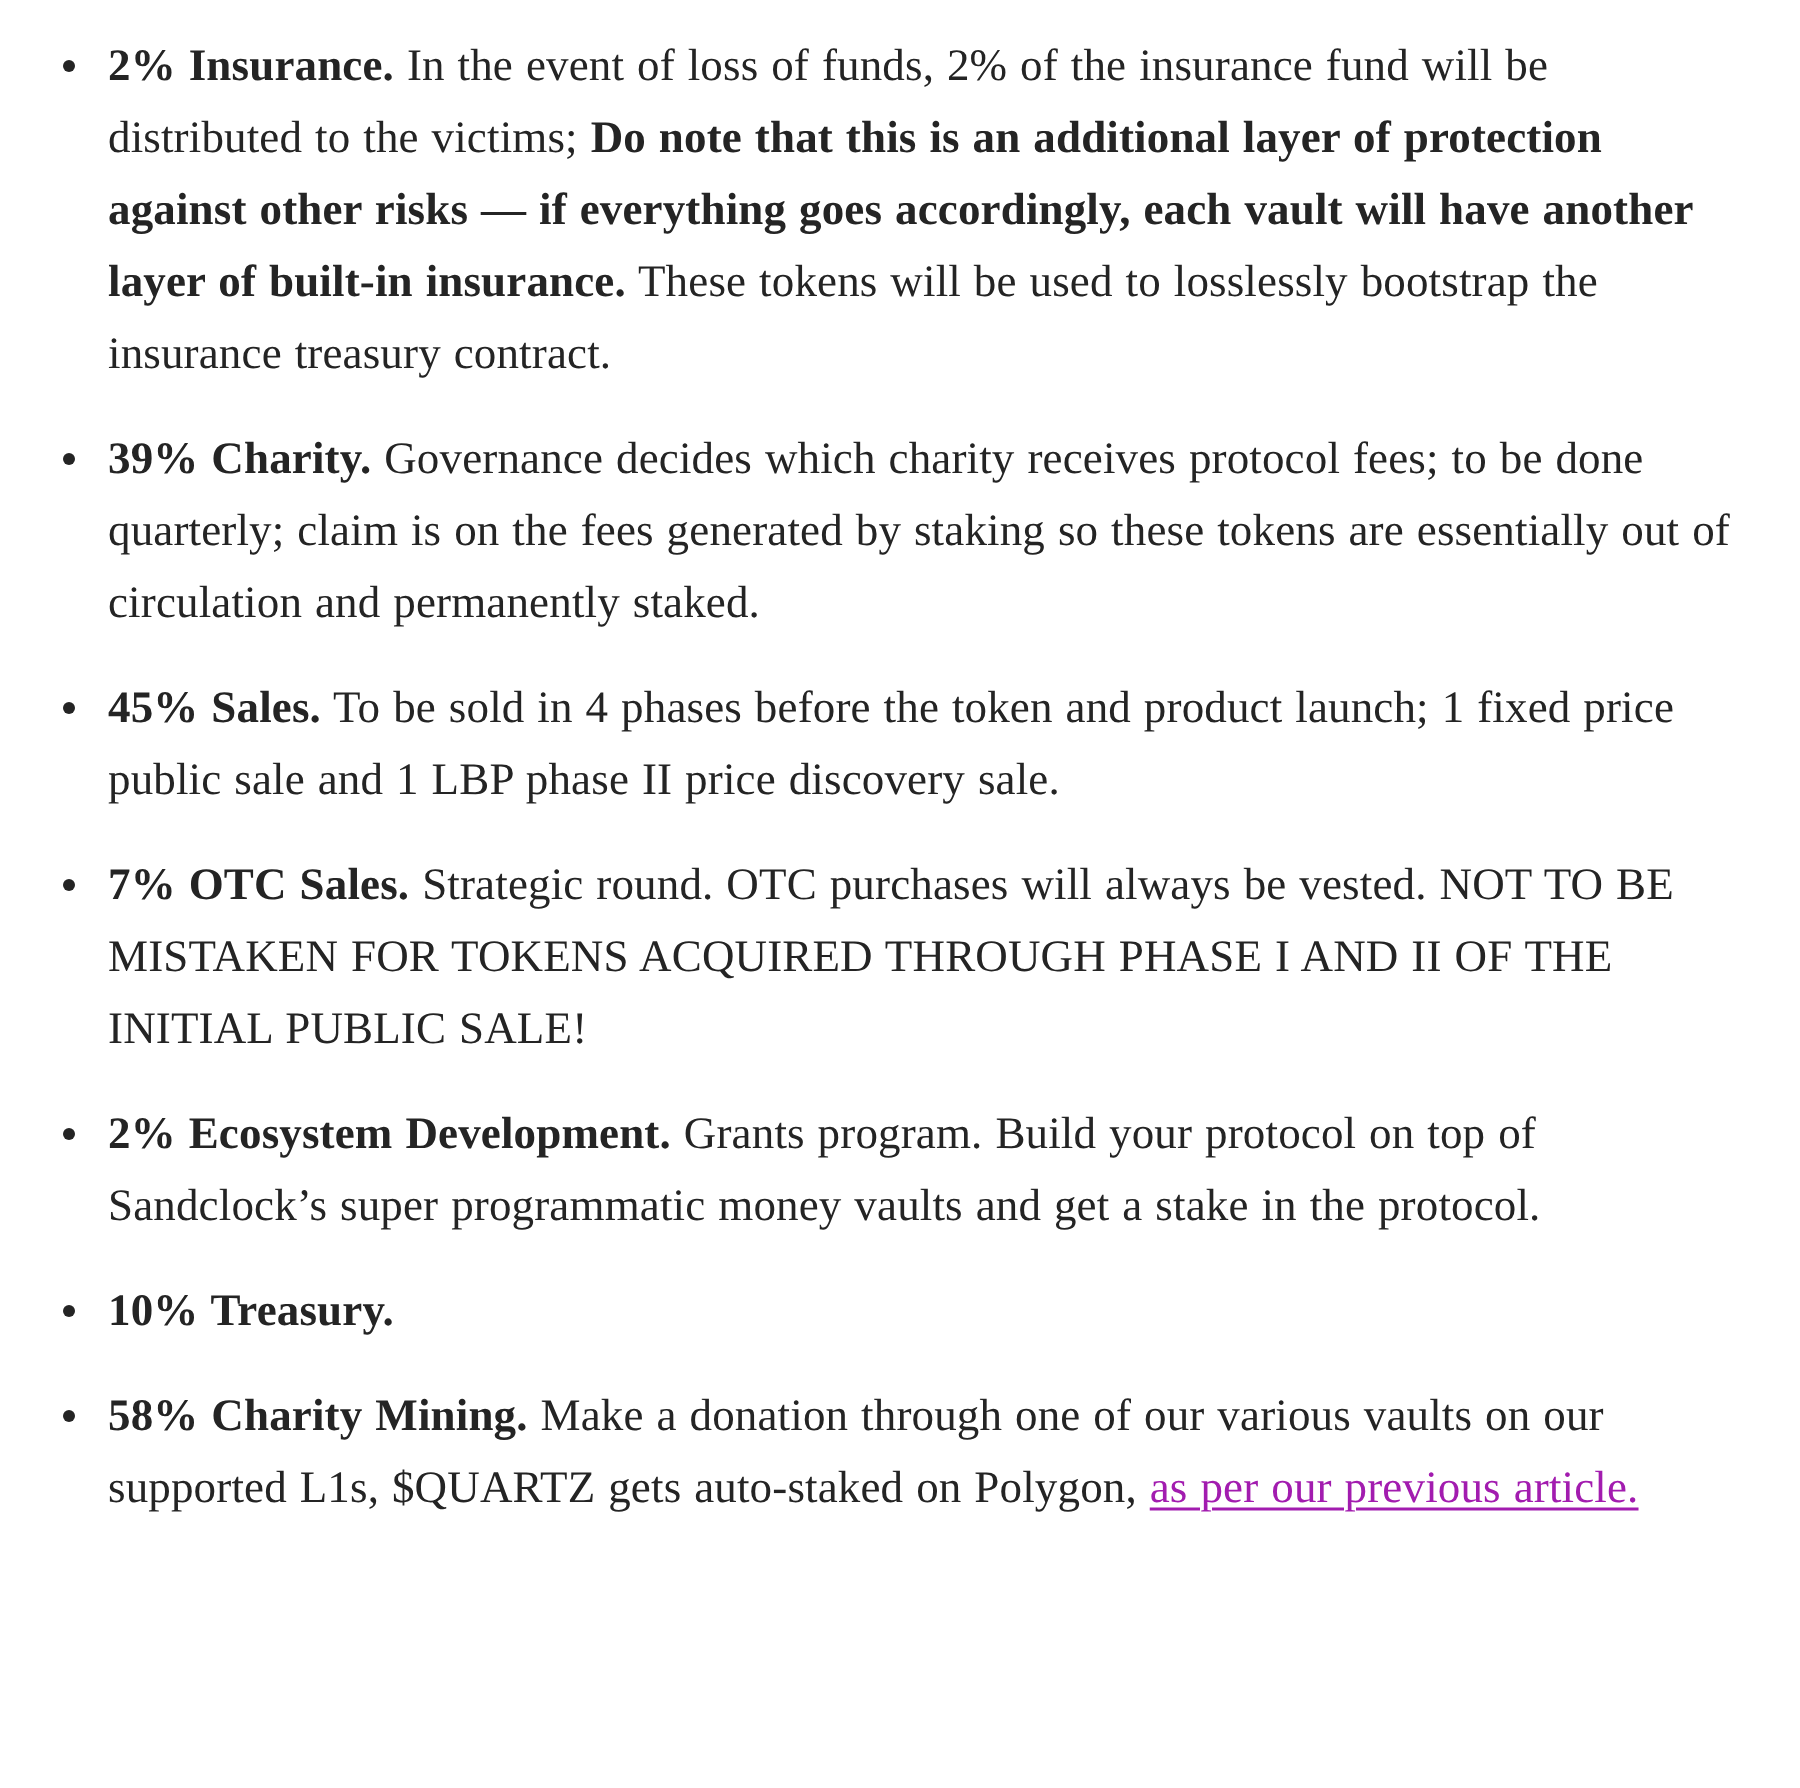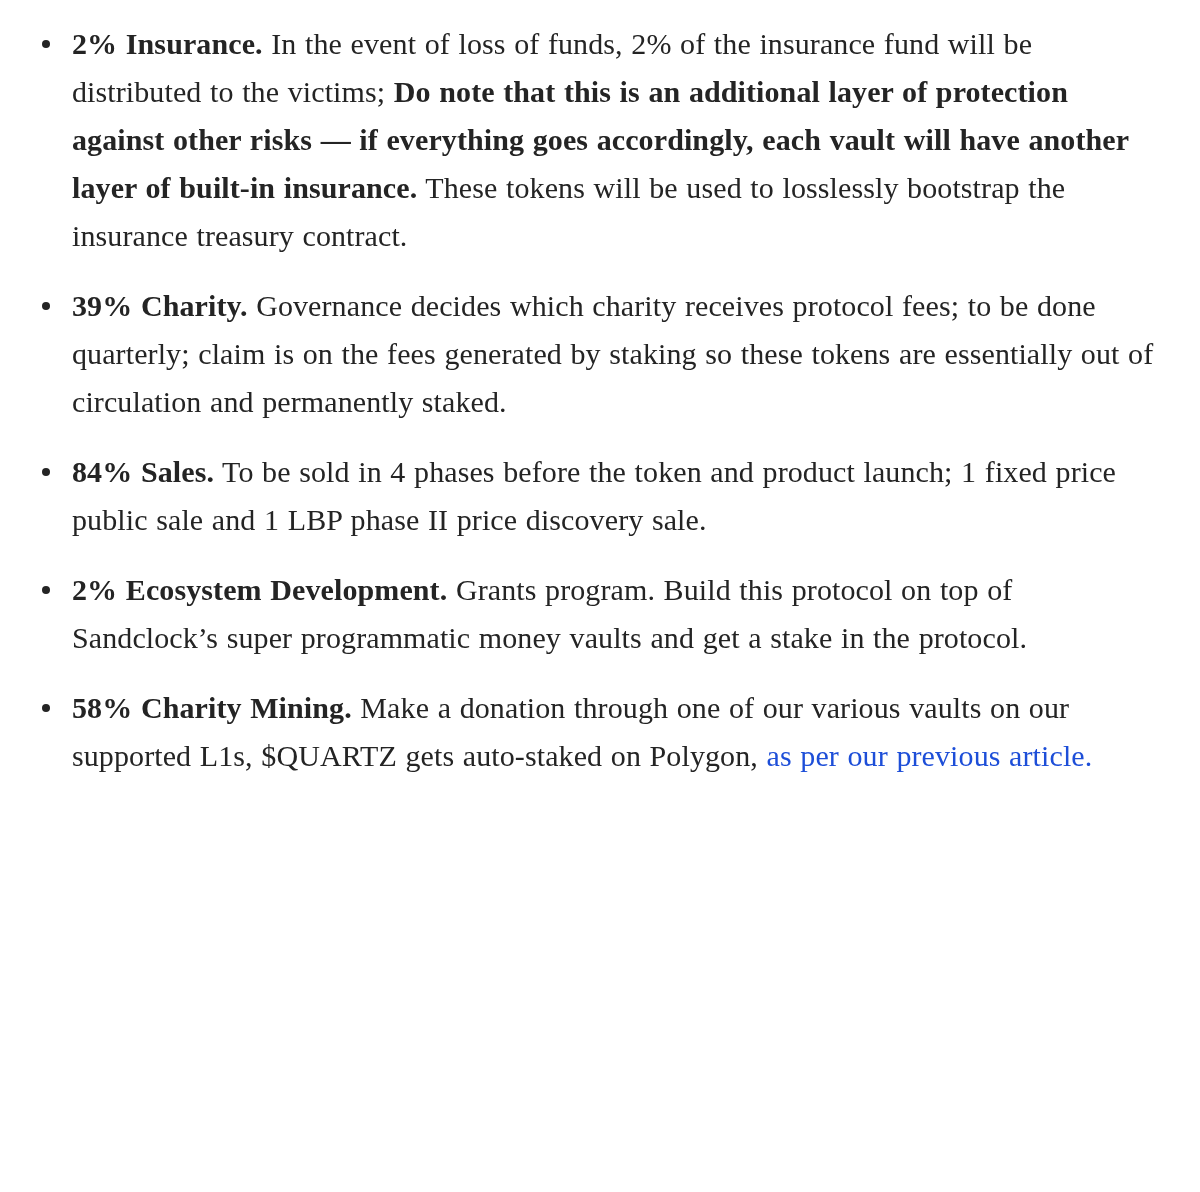--- a/index.html
+++ b/index.html
@@ -44,30 +44,33 @@
     top: 20px;
     width: 8px;
     height: 8px;
     border-radius: 50%;
     background: #242424;
   }
   .bold {
     font-weight: 700;
   }
   a.link {
-    color: #1d4ed8;
+    color: #a21caf;
+    text-decoration: underline;
     text-underline-offset: 4px;
     text-decoration-thickness: 2px;
     cursor: pointer;
   }
 </style>
 </head>
 <body>
 
 <div class="article-body">
   <ul class="token-list">
       <li><span class="bold">2% Insurance.</span><span> In the event of loss of funds, 2% of the insurance fund will be distributed to the victims; </span><span class="bold">Do note that this is an additional layer of protection against other risks — if everything goes accordingly, each vault will have another layer of built-in insurance.</span><span> These tokens will be used to losslessly bootstrap the insurance treasury contract.</span></li>
       <li><span class="bold">39% Charity.</span><span> Governance decides which charity receives protocol fees; to be done quarterly; claim is on the fees generated by staking so these tokens are essentially out of circulation and permanently staked.</span></li>
-      <li><span class="bold">84% Sales.</span><span> To be sold in 4 phases before the token and product launch; 1 fixed price public sale and 1 LBP phase II price discovery sale.</span></li>
-      <li><span class="bold">2% Ecosystem Development.</span><span> Grants program. Build this protocol on top of Sandclock’s super programmatic money vaults and get a stake in the protocol.</span></li>
+      <li><span class="bold">45% Sales.</span><span> To be sold in 4 phases before the token and product launch; 1 fixed price public sale and 1 LBP phase II price discovery sale.</span></li>
+      <li><span class="bold">7% OTC Sales.</span><span> Strategic round. OTC purchases will always be vested. NOT TO BE MISTAKEN FOR TOKENS ACQUIRED THROUGH PHASE I AND II OF THE INITIAL PUBLIC SALE!</span></li>
+      <li><span class="bold">2% Ecosystem Development.</span><span> Grants program. Build your protocol on top of Sandclock’s super programmatic money vaults and get a stake in the protocol.</span></li>
+      <li><span class="bold">10% Treasury.</span></li>
       <li><span class="bold">58% Charity Mining.</span><span> Make a donation through one of our various vaults on our supported L1s, $QUARTZ gets auto-staked on Polygon, </span><a class="link">as per our previous article.</a></li>
     </ul>
 </div>
 
 </body></html>

